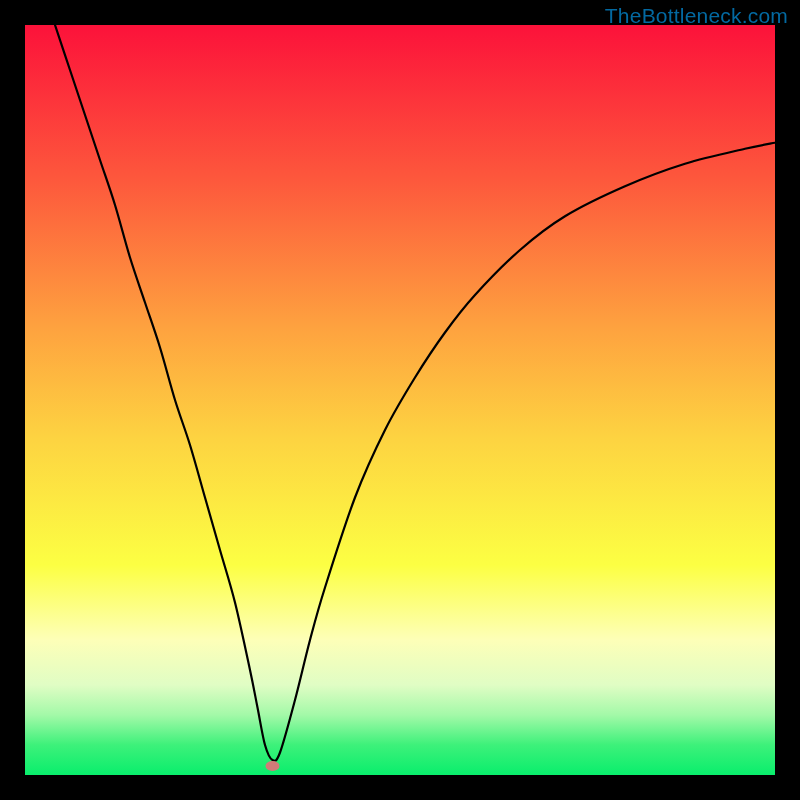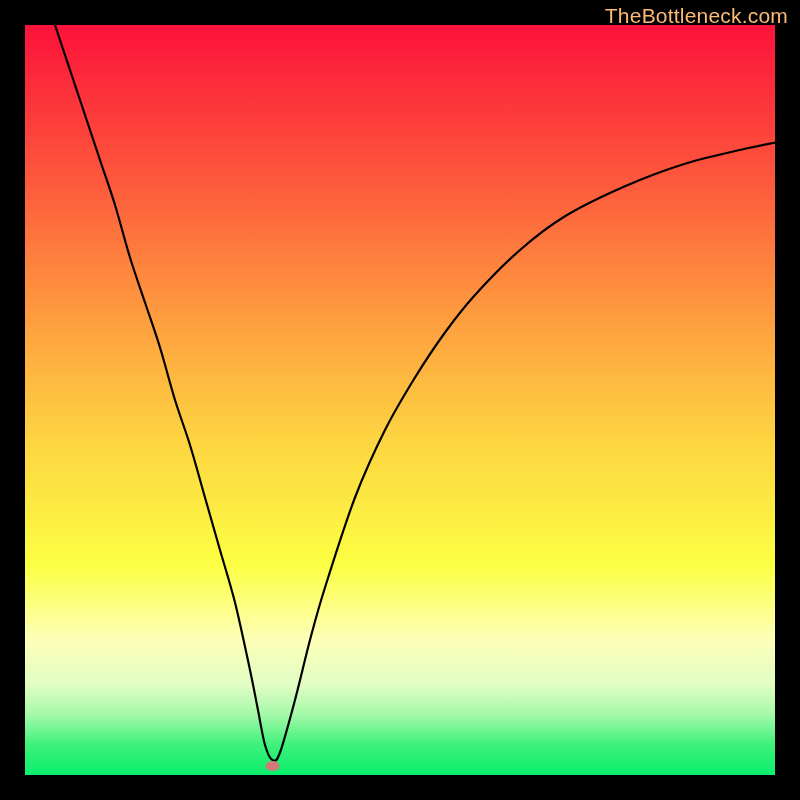--- a/index.html
+++ b/index.html
@@ -7,21 +7,21 @@
     width: 800px;
     height: 800px;
     background: #000;
     position: relative;
     font-family: Arial, Helvetica, sans-serif;
   }
   .watermark {
     position: absolute;
     top: 4px;
     right: 12px;
-    color: #fdba74;
+    color: #0369a1;
     font-size: 21px;
     font-weight: 400;
     z-index: 10;
     letter-spacing: 0.2px;
   }
   .plot {
     position: absolute;
     left: 25px;
     top: 25px;
     width: 750px;

